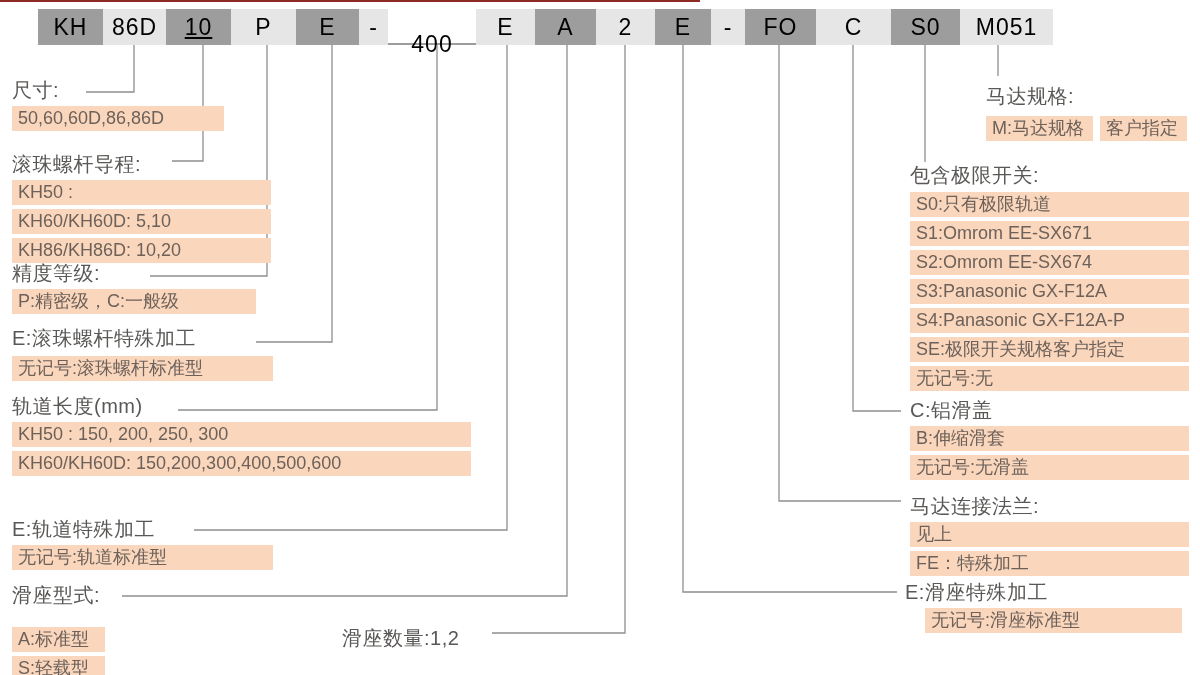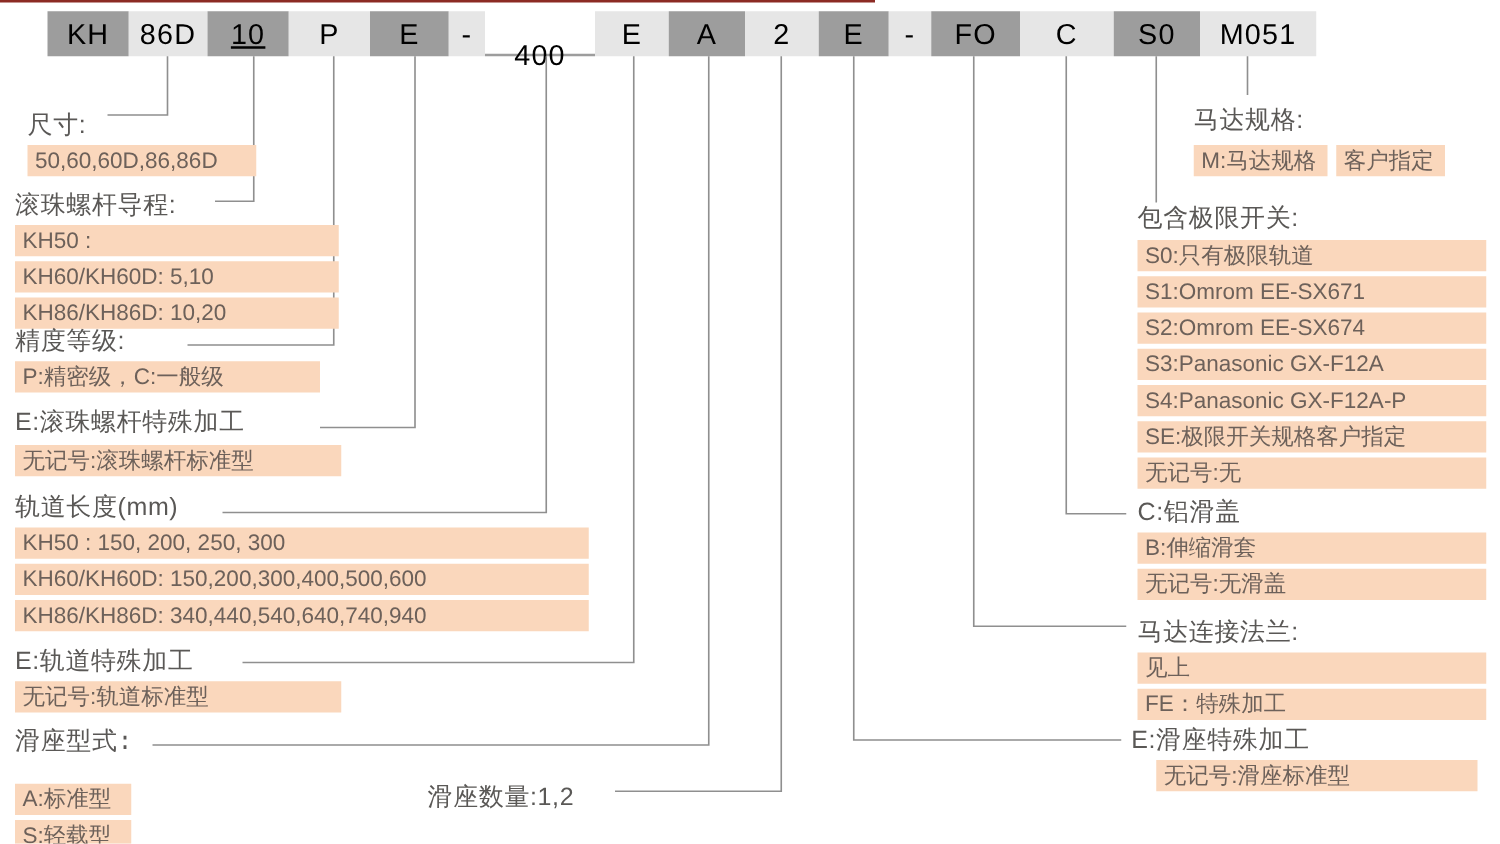--- a/index.html
+++ b/index.html
@@ -29,31 +29,31 @@
   .group{position:absolute;}
   .g-title{
     font-size:20px;line-height:24px;color:#5a5856;letter-spacing:0.5px;white-space:nowrap;
   }
   .group .row{
     background:#fad7bc;color:#6d615a;height:25px;line-height:25px;
     font-size:18px;padding-left:6px;margin-top:4px;white-space:nowrap;
     box-sizing:border-box;
   }
   
-  #g-size .row{width:183px;}
+  #g-size .row{width:212px;}
   #g-lead .row{width:259px;}
   #g-accuracy .row{width:244px;}
   #g-screw-special .row{width:261px;}
   #g-screw-special .g-title{margin-bottom:6px;}
   #g-rail-length .row{width:459px;}
   #g-rail-length .g-title{margin-bottom:4px;}
   #g-rail-special .row{width:261px;}
   #g-rail-special .g-title{margin-bottom:3px;}
   #g-slider-type .row{width:93px;}
-  #g-slider-type .g-title{margin-bottom:20px;font-family:Liberation Mono, monospace;}
+  #g-slider-type .g-title{margin-bottom:20px;}
   #g-motor-spec .row{display:inline-block;padding:0 9px 0 6px;margin-right:7px;}
   #g-motor-spec .g-title{margin-bottom:4px;}
   #g-limit-switch .row{width:279px;}
   #g-limit-switch .g-title{margin-bottom:5px;}
   #g-cover .row{width:279px;}
   #g-cover .g-title{margin-bottom:1px;}
   #g-flange .row{width:279px;}
   #g-flange .g-title{margin-bottom:1px;}
   #g-slider-special .row{width:257px;margin-left:20px;}
   #g-slider-special .g-title{margin-bottom:2px;}
@@ -93,21 +93,21 @@
     <polyline points="507,45 507,530 194,530"></polyline>
     <polyline points="567,45 567,596 122,596"></polyline>
     <polyline points="625,45 625,633 492,633"></polyline>
     <polyline points="683,45 683,592 897,592"></polyline>
     <polyline points="779,45 779,501 901,501"></polyline>
     <polyline points="853,45 853,411 901,411"></polyline>
     <polyline points="925,45 925,162"></polyline>
     <polyline points="998,45 998,76"></polyline>
   </svg>
 
-  <div class="group" id="g-size" style="left:22px;top:78px;margin-top:10px;">
+  <div class="group" id="g-size" style="left:12px;top:78px;">
     <div class="g-title">尺寸:</div>
   <div class="row">50,60,60D,86,86D</div>
     </div>
 
   <div class="group" id="g-lead" style="left:12px;top:152px;">
     <div class="g-title">滚珠螺杆导程:</div>
   <div class="row">KH50 :</div>
       <div class="row">KH60/KH60D: 5,10</div>
       <div class="row">KH86/KH86D: 10,20</div>
     </div>
@@ -119,39 +119,38 @@
 
   <div class="group" id="g-screw-special" style="left:12px;top:326px;">
     <div class="g-title">E:滚珠螺杆特殊加工</div>
   <div class="row">无记号:滚珠螺杆标准型</div>
     </div>
 
   <div class="group" id="g-rail-length" style="left:12px;top:394px;">
     <div class="g-title">轨道长度(mm)</div>
   <div class="row">KH50 : 150, 200, 250, 300</div>
       <div class="row">KH60/KH60D: 150,200,300,400,500,600</div>
-      <div class="row">KH86/KH86D: 340,440,540,640,740,940</div>
     </div>
 
   <div class="group" id="g-rail-special" style="left:12px;top:517px;">
     <div class="g-title">E:轨道特殊加工</div>
   <div class="row">无记号:轨道标准型</div>
     </div>
 
   <div class="group" id="g-slider-type" style="left:12px;top:583px;">
     <div class="g-title">滑座型式:</div>
   <div class="row">A:标准型</div>
       <div class="row">S:轻载型</div>
     </div>
 
   <div class="group" id="g-slider-count" style="left:342px;top:626px;">
     <div class="g-title">滑座数量:1,2</div>
   </div>
 
-  <div class="group" id="g-motor-spec" style="left:955px;top:84px;">
+  <div class="group" id="g-motor-spec" style="left:986px;top:84px;">
     <div class="g-title">马达规格:</div>
   <div class="row">M:马达规格</div><div class="row">客户指定</div></div>
 
   <div class="group" id="g-limit-switch" style="left:910px;top:163px;">
     <div class="g-title">包含极限开关:</div>
   <div class="row">S0:只有极限轨道</div>
       <div class="row">S1:Omrom EE-SX671</div>
       <div class="row">S2:Omrom EE-SX674</div>
       <div class="row">S3:Panasonic GX-F12A</div>
       <div class="row">S4:Panasonic GX-F12A-P</div>

